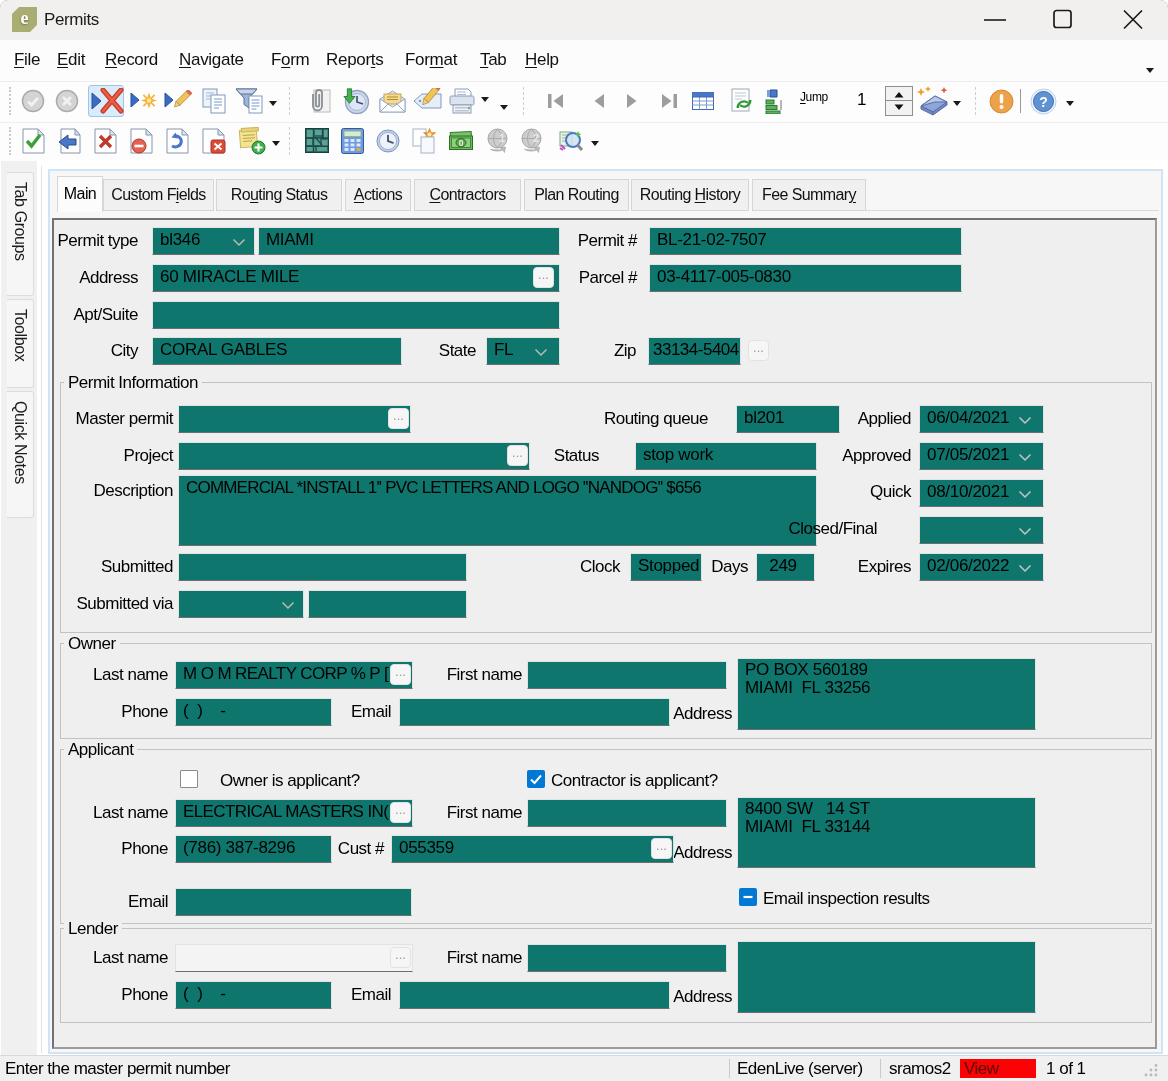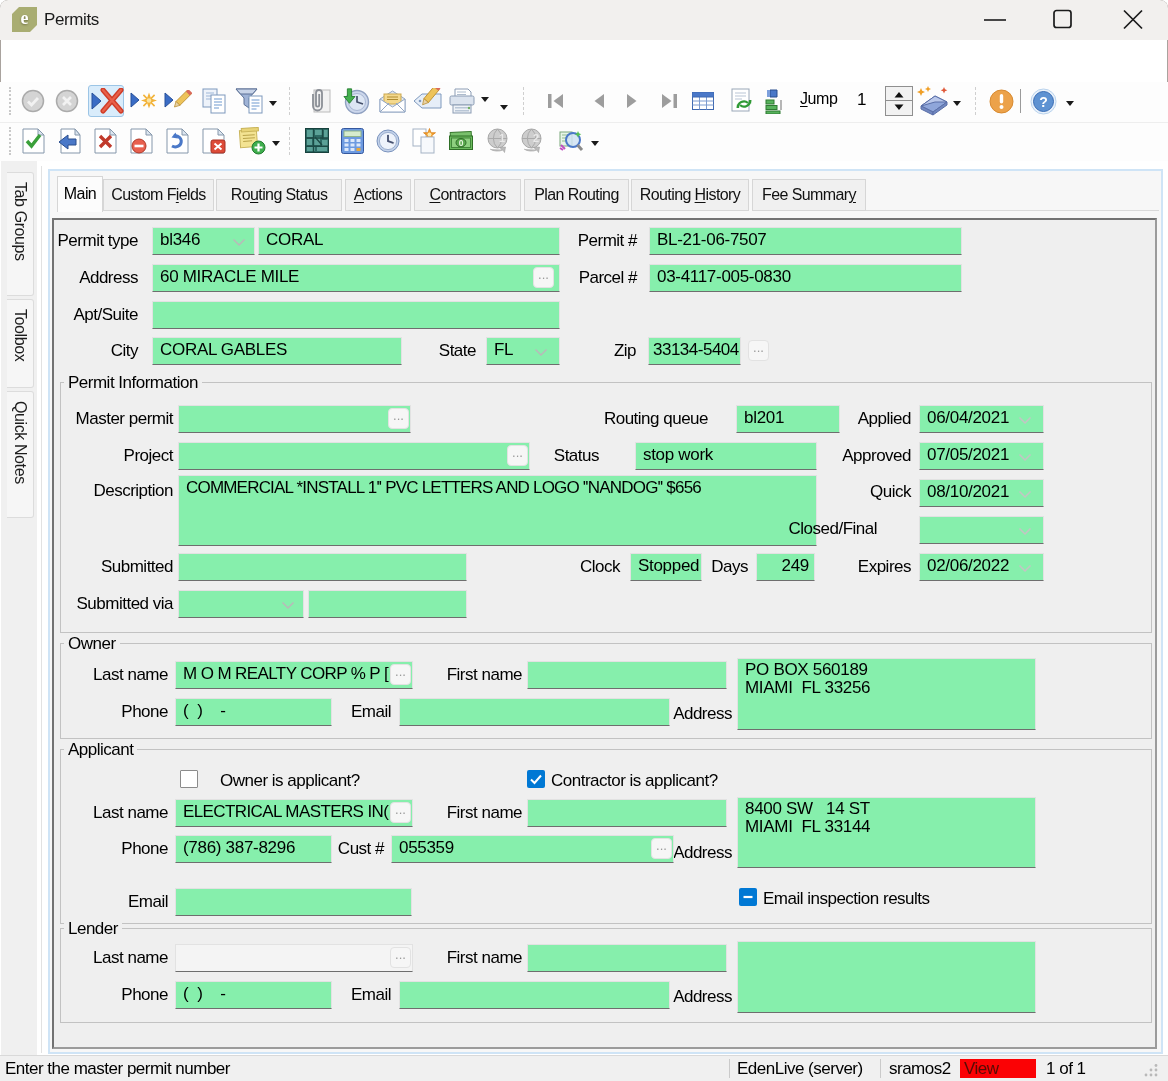--- a/index.html
+++ b/index.html
@@ -21,21 +21,21 @@
 #client{position:absolute;left:0;top:161px;width:1168px;height:894px;background:#fff}
 #lstrip{position:absolute;left:1px;top:161px;width:36px;height:894px;background:#f0f0f0}
 .vtab{position:absolute;left:7px;width:27px;background:#f6f6f6;border:1px solid #dcdcdc;border-left:none;border-radius:0 3px 3px 0;box-sizing:border-box}
 .vtab span{position:absolute;top:9px;left:4px;writing-mode:vertical-rl;font-size:16px;letter-spacing:-0.4px;color:#1c1c1c;white-space:nowrap}
 #tabctl{position:absolute;left:48px;top:169px;width:1115px;height:885px;border:2px solid #cfe4f6;background:#f7f7f7;box-sizing:border-box}
 .tab{position:absolute;top:179px;height:32px;background:#f0f0f0;border:1px solid #d6d6d6;box-sizing:border-box;font-size:16px;letter-spacing:-0.6px;text-align:center;color:#111;padding-top:6px}
 .tab u,#tabsel u{text-decoration:underline;text-underline-offset:2px}
 #tabsel{position:absolute;top:176px;height:36px;background:#fcfcfc;border:1px solid #d6d6d6;border-bottom:none;box-sizing:border-box;font-size:16px;letter-spacing:-0.6px;text-align:center;padding-top:8px;z-index:3}
 #panel{position:absolute;left:52px;top:218px;width:1105px;height:831px;background:#efefef;border:2px solid #727272;border-right-color:#9b9b9b;border-bottom-color:#9b9b9b;box-sizing:border-box}
 .lbl{position:absolute;font-size:17px;letter-spacing:-0.5px;color:#000;text-align:right;white-space:nowrap;line-height:18px}
-.tb{position:absolute;background:#86efac;border:1px solid #e2e2e2;border-bottom:1px solid #6e6e6e;box-sizing:border-box;font-size:17px;letter-spacing:-0.3px;color:#000;padding:2px 0 0 7px;white-space:nowrap;overflow:hidden;height:28px}
+.tb{position:absolute;background:#0f766e;border:1px solid #e2e2e2;border-bottom:1px solid #6e6e6e;box-sizing:border-box;font-size:17px;letter-spacing:-0.3px;color:#000;padding:2px 0 0 7px;white-space:nowrap;overflow:hidden;height:28px}
 .dis{background:#f4f4f4}
 .dots{position:absolute;width:21px;height:21px;border-radius:4px;background:#f6f6f6;border:1px solid #e2e2e2;box-sizing:border-box;color:#9a9a9a;font-size:13px;text-align:center;line-height:13px}
 .grp{position:absolute;border:1px solid #c2c2c2}
 .leg{position:absolute;background:#efefef;font-size:17px;letter-spacing:-0.5px;padding:0 4px;white-space:nowrap;line-height:17px}
 .chk{position:absolute;width:18px;height:18px;background:#fff;border:1px solid #8b8b8b;box-sizing:border-box;border-radius:1px}
 .chkon{position:absolute;width:18px;height:18px;background:#0078d4;border-radius:2px}
 .cblbl{position:absolute;font-size:17px;letter-spacing:-0.5px;color:#000;white-space:nowrap}
 #statusbar{position:absolute;left:0;top:1055px;width:1168px;height:26px;background:#f0f0f0;border-top:1px solid #d9d9d9}
 .st{position:absolute;top:3px;font-size:17px;letter-spacing:-0.5px;color:#000;white-space:nowrap}
 .ssep{position:absolute;top:3px;height:19px;width:0;border-left:1px solid #cacaca}
@@ -47,20 +47,32 @@
   <div id="appicon">
         <span>e</span>
       </div>
   <div id="title">Permits</div>
   <svg class="a" style="left:980px;top:8px" width="170" height="24" viewBox="0 0 170 24">
     <line x1="4" y1="12" x2="26" y2="12" stroke="#1b1b1b" stroke-width="1.6"></line>
     <rect x="74" y="2.5" width="17" height="17" rx="2.5" fill="none" stroke="#1b1b1b" stroke-width="1.7"></rect>
     <path d="M144 2.5 L162 20.5 M162 2.5 L144 20.5" stroke="#1b1b1b" stroke-width="1.7"></path>
   </svg>
 </div>
+<div id="menubar">
+  <span class="mi" style="left:14px"><u>F</u>ile</span>
+  <span class="mi" style="left:57px"><u>E</u>dit</span>
+  <span class="mi" style="left:105px"><u>R</u>ecord</span>
+  <span class="mi" style="left:179px"><u>N</u>avigate</span>
+  <span class="mi" style="left:271px">F<u>o</u>rm</span>
+  <span class="mi" style="left:326px">Repor<u>t</u>s</span>
+  <span class="mi" style="left:405px">For<u>m</u>at</span>
+  <span class="mi" style="left:480px"><u>T</u>ab</span>
+  <span class="mi" style="left:525px"><u>H</u>elp</span>
+  <div class="darr" style="left:1146px;top:28px;border-top-width:5px;border-left-width:4px;border-right-width:4px"></div>
+</div>
 <div id="tb1"></div>
 <div id="tb2"></div>
 <div id="icons">
 
 <div class="grip" style="left:9px;top:87px;height:28px"></div>
 <div class="tsep" style="left:289px;top:87px;height:28px"></div>
 <div class="tsep" style="left:523px;top:87px;height:28px"></div>
 <div class="tsep" style="left:975px;top:87px;height:28px"></div>
 <div class="grip" style="left:9px;top:127px;height:28px"></div>
 <div class="tsep" style="left:289px;top:127px;height:28px"></div>
@@ -186,21 +198,21 @@
       </svg>
 
 <svg class="a" style="left:764px;top:88px" width="22" height="26">
         <path d="M6 2 h7 v7 h-7 z" fill="#4a78c8" stroke="#2a4e8e"></path>
         <path d="M3 2 l3 0 0 7 -3 0z" fill="#7da0dc"></path>
         <rect x="2" y="12" width="8" height="4" fill="#57b25c" stroke="#2f7a33"></rect>
         <rect x="2" y="17.5" width="11" height="4" fill="#57b25c" stroke="#2f7a33"></rect>
         <rect x="2" y="23" width="14" height="3" fill="#57b25c" stroke="#2f7a33"></rect>
         <path d="M17 12 v10" stroke="#888" stroke-width="1.2"></path>
       </svg>
-<span class="a" style="left:800px;top:90px;font-size:16px;letter-spacing:-0.4px"><u style="text-underline-offset:2px">J</u>ump</span>
+<span class="a" style="left:800px;top:90px;font-size:12px;letter-spacing:-0.4px"><u style="text-underline-offset:2px">J</u>ump</span>
 <span class="a" style="left:857px;top:90px;font-size:17px">1</span>
 
 <div class="a" style="left:885px;top:86px;width:28px;height:30px;background:#f2f2f2;border:1px solid #8f8f8f;box-sizing:border-box"></div>
 <div class="a" style="left:886px;top:100px;width:26px;height:1px;background:#8f8f8f"></div>
 <svg class="a" style="left:891px;top:90px" width="16" height="22">
         <path d="M8 2 l4.5 5.5 h-9 z" fill="#111"></path>
         <path d="M8 20 l4.5-5.5 h-9 z" fill="#111"></path>
       </svg>
 
 <svg class="a" style="left:913px;top:86px" width="38" height="30">
@@ -378,23 +390,23 @@
 <div id="tabsel" style="left:57px;width:46px">Main</div>
 <div class="a" style="left:866px;top:210px;width:293px;height:1px;background:#d9d9d9"></div>
 <div id="panel"></div>
 <div id="formwrap">
 
 <span class="lbl" style="left:-2px;top:232px;width:140px">Permit type</span>
 <div class="tb" style="left:152px;top:227px;width:103px">bl346</div>
 <svg class="a" style="left:232px;top:238px" width="14" height="9">
         <path d="M1.5 1.5 L7 7 L12.5 1.5" stroke="#b9b9b9" stroke-width="1.5" fill="none"></path>
       </svg>
-<div class="tb" style="left:258px;top:227px;width:302px">CORAL</div>
+<div class="tb" style="left:258px;top:227px;width:302px">MIAMI</div>
 <span class="lbl" style="left:497px;top:232px;width:140px">Permit #</span>
-<div class="tb" style="left:649px;top:227px;width:313px">BL-21-06-7507</div>
+<div class="tb" style="left:649px;top:227px;width:313px">BL-21-02-7507</div>
 
 <span class="lbl" style="left:-2px;top:269px;width:140px">Address</span>
 <div class="tb" style="left:152px;top:264px;width:408px">60 MIRACLE MILE</div>
 <div class="dots" style="left:533px;top:267px">...</div>
 <span class="lbl" style="left:497px;top:269px;width:140px">Parcel #</span>
 <div class="tb" style="left:649px;top:264px;width:313px">03-4117-005-0830</div>
 
 <span class="lbl" style="left:-2px;top:306px;width:140px">Apt/Suite</span>
 <div class="tb" style="left:152px;top:301px;width:408px"></div>
 
@@ -445,21 +457,21 @@
 <div class="tb" style="left:919px;top:516px;width:125px"></div>
 <svg class="a" style="left:1018px;top:527px" width="14" height="9">
         <path d="M1.5 1.5 L7 7 L12.5 1.5" stroke="#c4c4c4" stroke-width="1.5" fill="none"></path>
       </svg>
 
 <span class="lbl" style="left:33px;top:558px;width:140px">Submitted</span>
 <div class="tb" style="left:178px;top:553px;width:289px"></div>
 <span class="lbl" style="left:480px;top:558px;width:140px">Clock</span>
 <div class="tb" style="left:630px;top:553px;width:72px">Stopped</div>
 <span class="lbl" style="left:608px;top:558px;width:140px">Days</span>
-<div class="tb" style="left:756px;top:553px;width:59px;text-align:right;padding:2px 5px 0 0">249</div>
+<div class="tb" style="left:756px;top:553px;width:59px;text-align:center;padding:2px 5px 0 0">249</div>
 <span class="lbl" style="left:771px;top:558px;width:140px">Expires</span>
 <div class="tb" style="left:919px;top:553px;width:125px">02/06/2022</div>
 <svg class="a" style="left:1018px;top:564px" width="14" height="9">
         <path d="M1.5 1.5 L7 7 L12.5 1.5" stroke="#c4c4c4" stroke-width="1.5" fill="none"></path>
       </svg>
 
 <span class="lbl" style="left:33px;top:595px;width:140px">Submitted via</span>
 <div class="tb" style="left:178px;top:590px;width:126px"></div>
 <svg class="a" style="left:281px;top:601px" width="14" height="9">
         <path d="M1.5 1.5 L7 7 L12.5 1.5" stroke="#b9b9b9" stroke-width="1.5" fill="none"></path>

